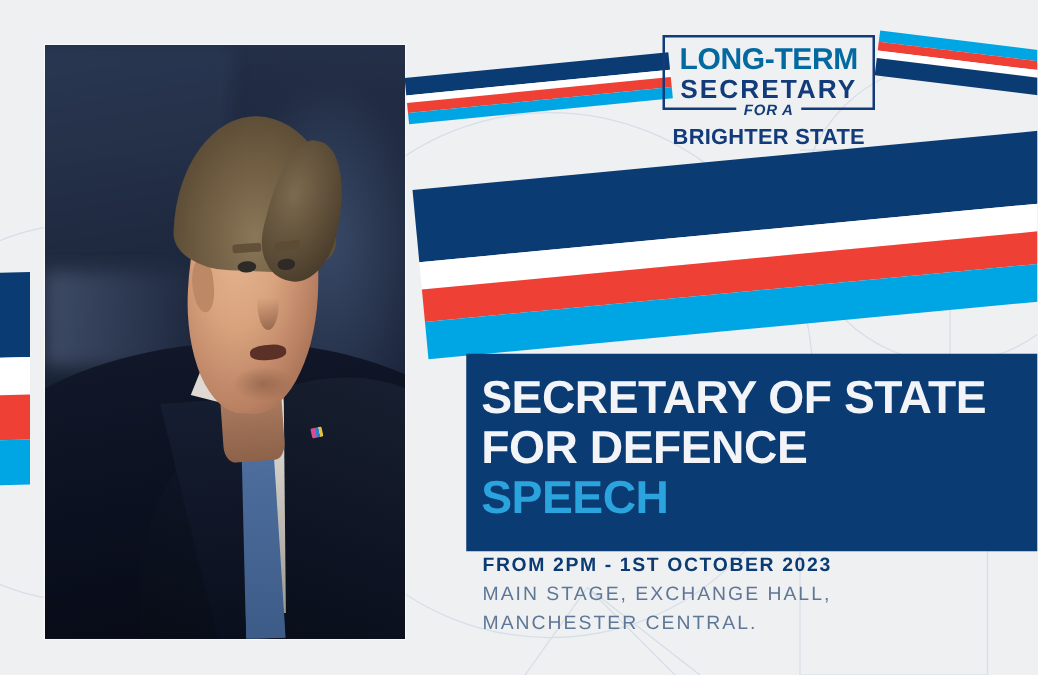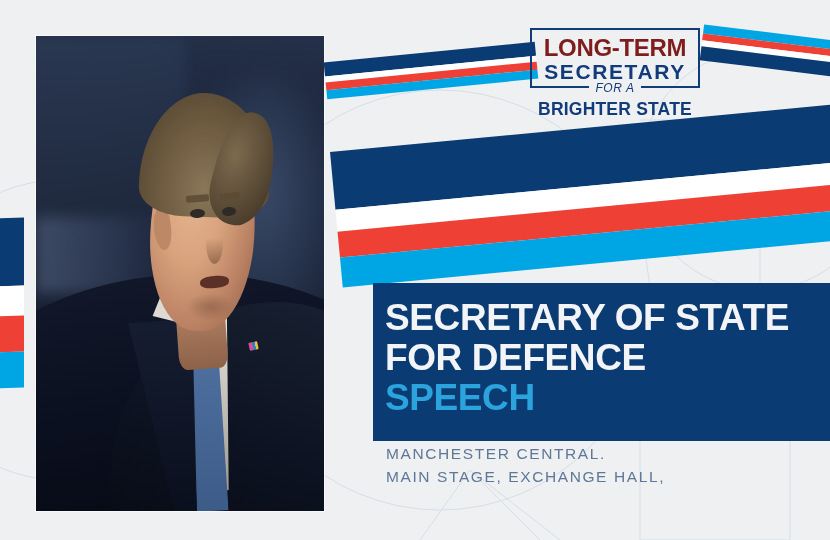--- a/index.html
+++ b/index.html
@@ -222,34 +222,34 @@
 
   
   .logo { position:absolute; left:530px; top:28px; width:170px; }
   .logo-box {
     border:2px solid #123b7a;
     padding:5px 8px 3px;
     position:relative;
     text-align:center;
   }
   .logo-l1 {
-    color:#7f1d1d; font-size:24px; font-weight:bold;
+    color:#0369a1; font-size:24px; font-weight:bold;
     letter-spacing:-0.3px; line-height:25px;
   }
   .logo-l2 {
     color:#123b7a; font-size:21px; font-weight:bold;
     letter-spacing:1.6px; line-height:23px;
   }
   .logo-fora-wrap {
     position:absolute; left:0; right:0; bottom:-9px;
     display:flex; align-items:center; justify-content:center; gap:6px;
   }
   .logo-fora {
     background:#eef0f2; padding:0 6px;
-    color:#123b7a; font-size:12px; font-weight:normal;
+    color:#123b7a; font-size:12px; font-weight:bold;
     font-style:italic; letter-spacing:0.6px;
   }
   .logo-l4 {
     margin-top:12px; text-align:center;
     color:#123b7a; font-size:17.5px; font-weight:bold;
     letter-spacing:0.2px; line-height:19px;
   }
 </style>
 </head>
 <body>
@@ -328,22 +328,23 @@
   </div>
 
   <div class="panel"></div>
   <div class="headline">
     <div>SECRETARY OF STATE</div>
     <div>FOR DEFENCE</div>
     <div class="accent">SPEECH</div>
   </div>
 
   <div class="details">
+    <div class="det-time">FROM 2PM - 1ST OCTOBER 2023</div>
+    <div class="det-venue">MAIN STAGE, EXCHANGE HALL,</div>
     <div class="det-venue">MANCHESTER CENTRAL.</div>
-    <div class="det-venue">MAIN STAGE, EXCHANGE HALL,</div>
   </div>
 
   <div class="logo">
     <div class="logo-box">
       <div class="logo-l1">LONG-TERM</div>
       <div class="logo-l2">SECRETARY</div>
       <div class="logo-fora-wrap">
         <span class="logo-fora">FOR A</span>
       </div>
     </div>

